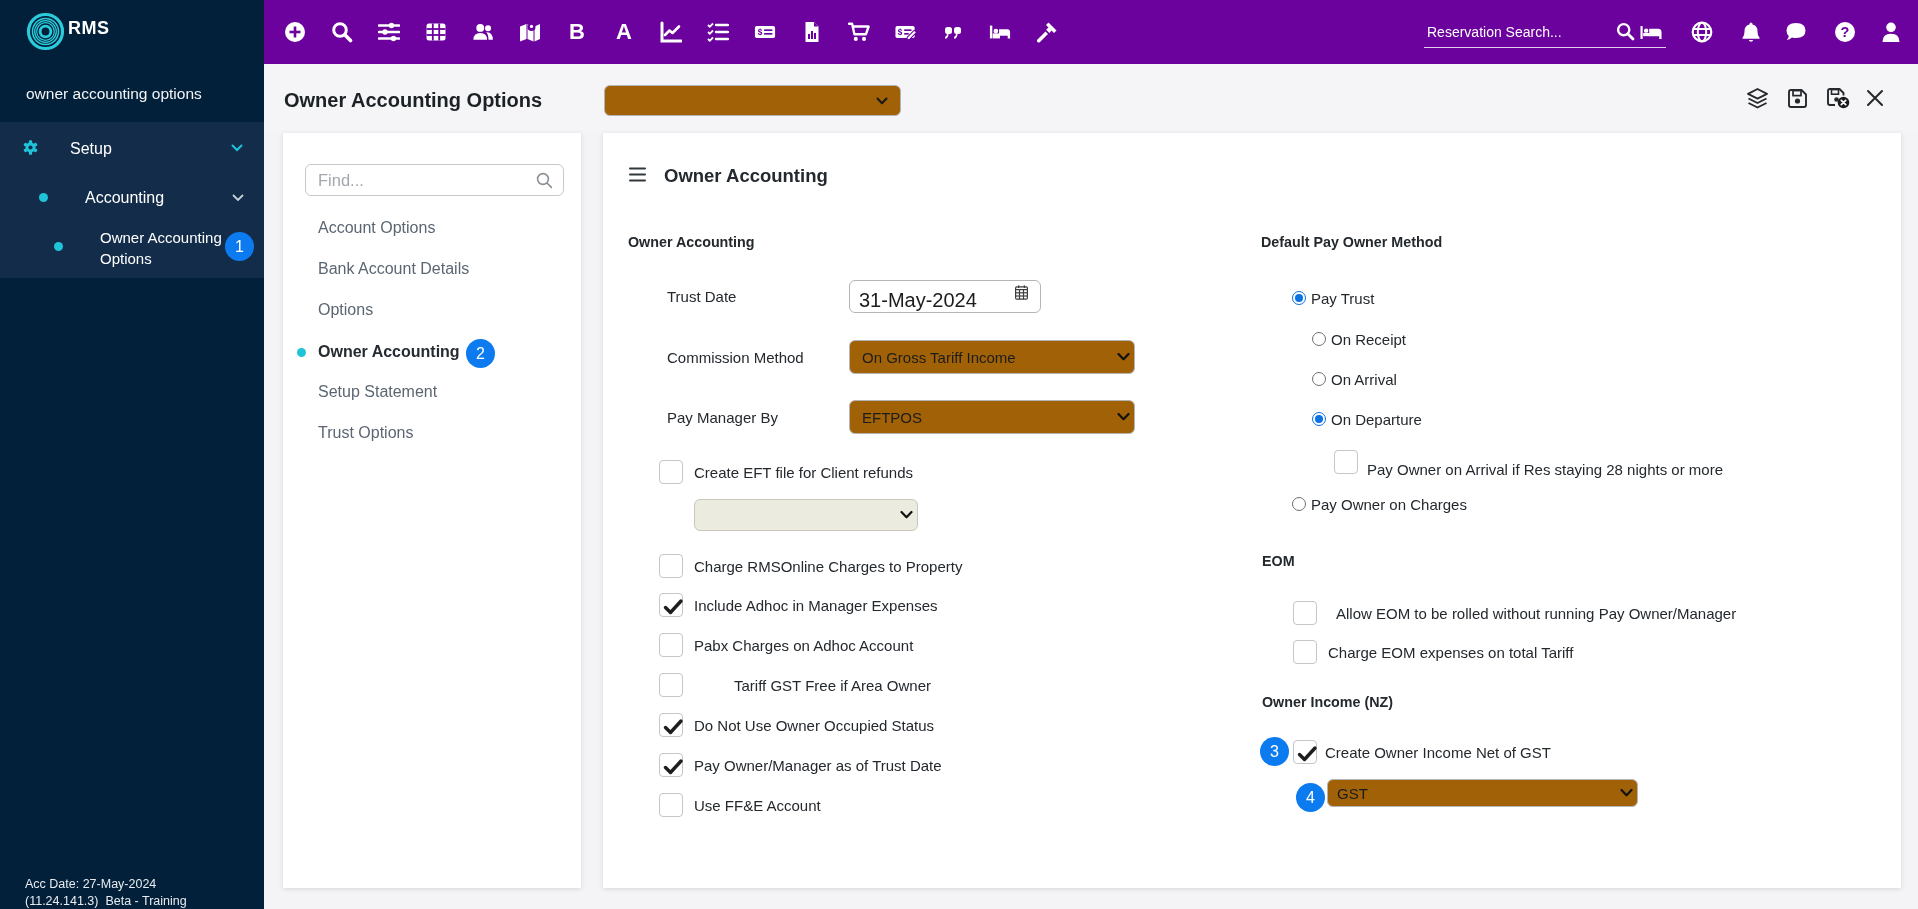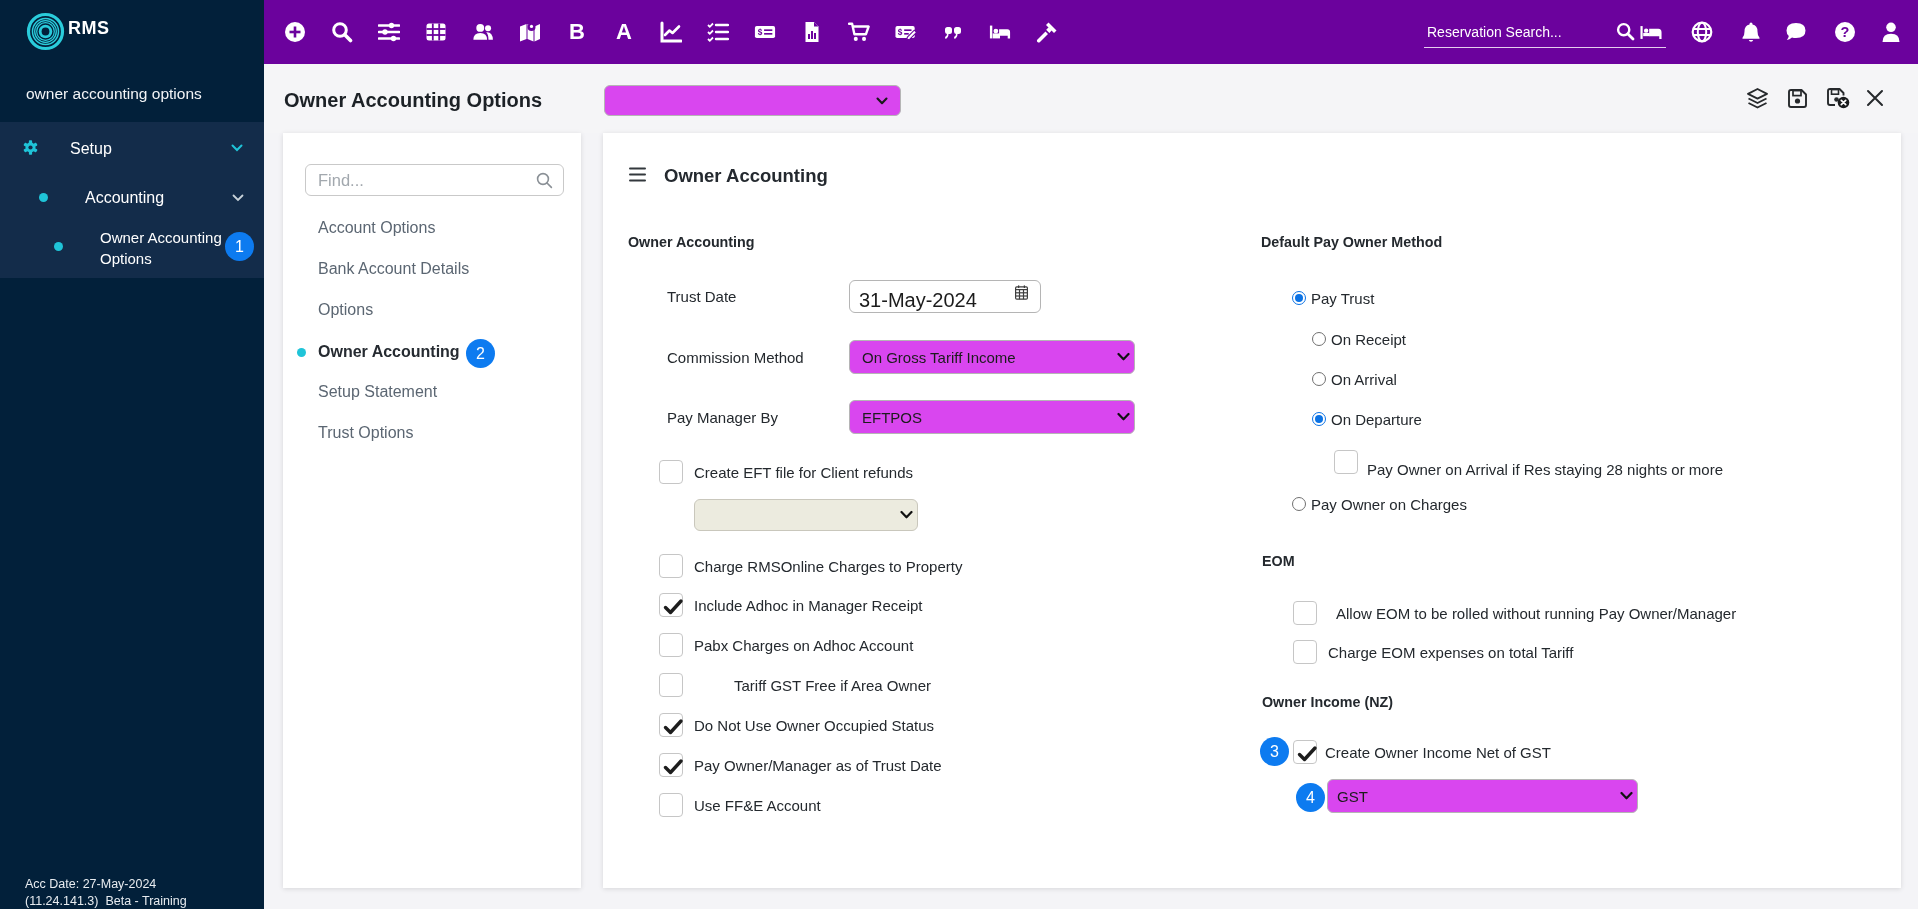--- a/index.html
+++ b/index.html
@@ -13,21 +13,21 @@
 .sdot{position:absolute;width:9px;height:9px;border-radius:50%;background:#1fc4d8;}
 .badge{position:absolute;width:29px;height:29px;border-radius:50%;background:#0d7bf0;color:#fff;font-size:16px;display:flex;align-items:center;justify-content:center;}
 
 #topbar{position:absolute;left:264px;top:0;width:1654px;height:64px;background:#6b029d;}
 .ticon{position:absolute;top:21px;width:22px;height:22px;transform:translateX(-50%);}
 
 #toolbar{position:absolute;left:264px;top:64px;width:1654px;height:69px;background:#f5f5f7;}
 
 .card{position:absolute;background:#fff;box-shadow:0 1px 5px rgba(0,0,0,0.12);}
 
-.sel{position:absolute;background:#d946ef;border:1px solid #b5b5b5;border-radius:6px;font-size:15px;color:#1c1c1c;display:flex;align-items:center;padding-left:12px;}
+.sel{position:absolute;background:#a16207;border:1px solid #b5b5b5;border-radius:6px;font-size:15px;color:#1c1c1c;display:flex;align-items:center;padding-left:12px;}
 .sel .vv{position:absolute;right:4px;top:50%;transform:translateY(-50%);}
 .cb{position:absolute;width:24px;height:24px;background:#fff;border:1px solid #c6c6c6;border-radius:4px;}
 .lbl{position:absolute;font-size:15px;color:#24292e;white-space:nowrap;transform:translateY(-50%);}
 .blbl{position:absolute;font-size:14.3px;font-weight:bold;color:#24292e;white-space:nowrap;transform:translateY(-50%);}
 .radio{position:absolute;width:14px;height:14px;border-radius:50%;transform:translate(-50%,-50%);}
 .radio.off{border:1.5px solid #707070;background:#fff;}
 .radio.on{border:1.5px solid #0b72e4;background:#fff;}
 .radio.on::after{content:"";position:absolute;left:50%;top:50%;width:8px;height:8px;border-radius:50%;background:#0b72e4;transform:translate(-50%,-50%);}
 .ck{position:absolute;left:2px;top:2px;}
 </style>
@@ -358,21 +358,21 @@
     </svg>
 </div>
 
 <div class="cb" style="left:659px;top:554px;"></div>
 <div class="lbl" style="left:694px;top:566px;">Charge RMSOnline Charges to Property</div>
 <div class="cb" style="left:659px;top:593px;">
     <svg class="ck" width="22" height="22" viewBox="0 0 22 22">
       <path d="M3.5 11.5 L8.5 16.5 L19 5" fill="none" stroke="#1d1d1d" stroke-width="3.4" stroke-linecap="round" stroke-linejoin="round"></path>
     </svg>
   </div>
-<div class="lbl" style="left:694px;top:605px;">Include Adhoc in Manager Receipt</div>
+<div class="lbl" style="left:694px;top:605px;">Include Adhoc in Manager Expenses</div>
 <div class="cb" style="left:659px;top:633px;"></div>
 <div class="lbl" style="left:694px;top:645px;">Pabx Charges on Adhoc Account</div>
 <div class="cb" style="left:659px;top:673px;"></div>
 <div class="lbl" style="left:694px;top:685px;margin-left:40px;">Tariff GST Free if Area Owner</div>
 <div class="cb" style="left:659px;top:713px;">
     <svg class="ck" width="22" height="22" viewBox="0 0 22 22">
       <path d="M3.5 11.5 L8.5 16.5 L19 5" fill="none" stroke="#1d1d1d" stroke-width="3.4" stroke-linecap="round" stroke-linejoin="round"></path>
     </svg>
   </div>
 <div class="lbl" style="left:694px;top:725px;">Do Not Use Owner Occupied Status</div>
@@ -407,17 +407,17 @@
 
 <div class="blbl" style="left:1262px;top:702px;">Owner Income (NZ)</div>
 <div class="badge" style="left:1260px;top:737px;">3</div>
 <div class="cb" style="left:1293px;top:740px;">
     <svg class="ck" width="22" height="22" viewBox="0 0 22 22">
       <path d="M3.5 11.5 L8.5 16.5 L19 5" fill="none" stroke="#1d1d1d" stroke-width="3.4" stroke-linecap="round" stroke-linejoin="round"></path>
     </svg>
   </div>
 <div class="lbl" style="left:1325px;top:752px;">Create Owner Income Net of GST</div>
 <div class="badge" style="left:1296px;top:783px;">4</div>
-<div class="sel" style="left:1327px;top:779px;width:311px;height:34px;padding-left:9px;">GST
+<div class="sel" style="left:1327px;top:779px;width:311px;height:28px;padding-left:9px;">GST
   <svg class="vv" width="13" height="9" viewBox="0 0 13 9">
       <path d="M1.5 1.5 L6.5 6.8 L11.5 1.5" fill="none" stroke="#111" stroke-width="2.2" stroke-linecap="round" stroke-linejoin="round"></path>
     </svg>
 </div>
 
 </body></html>

